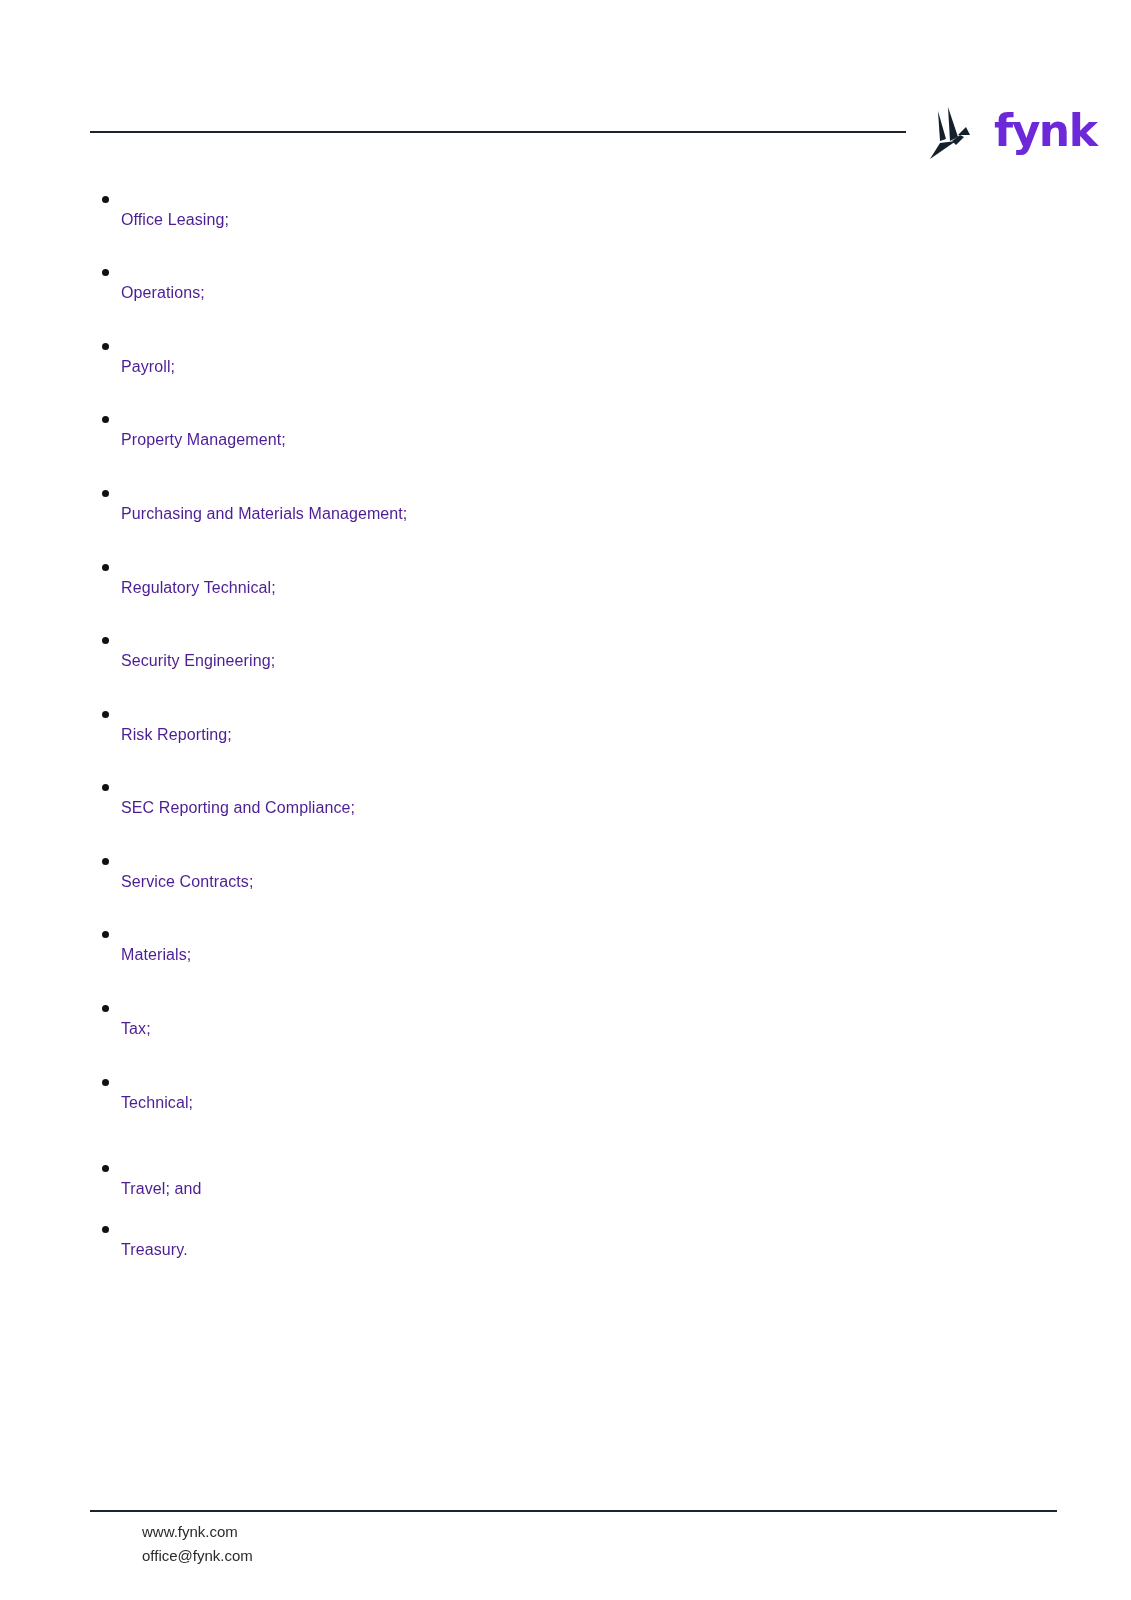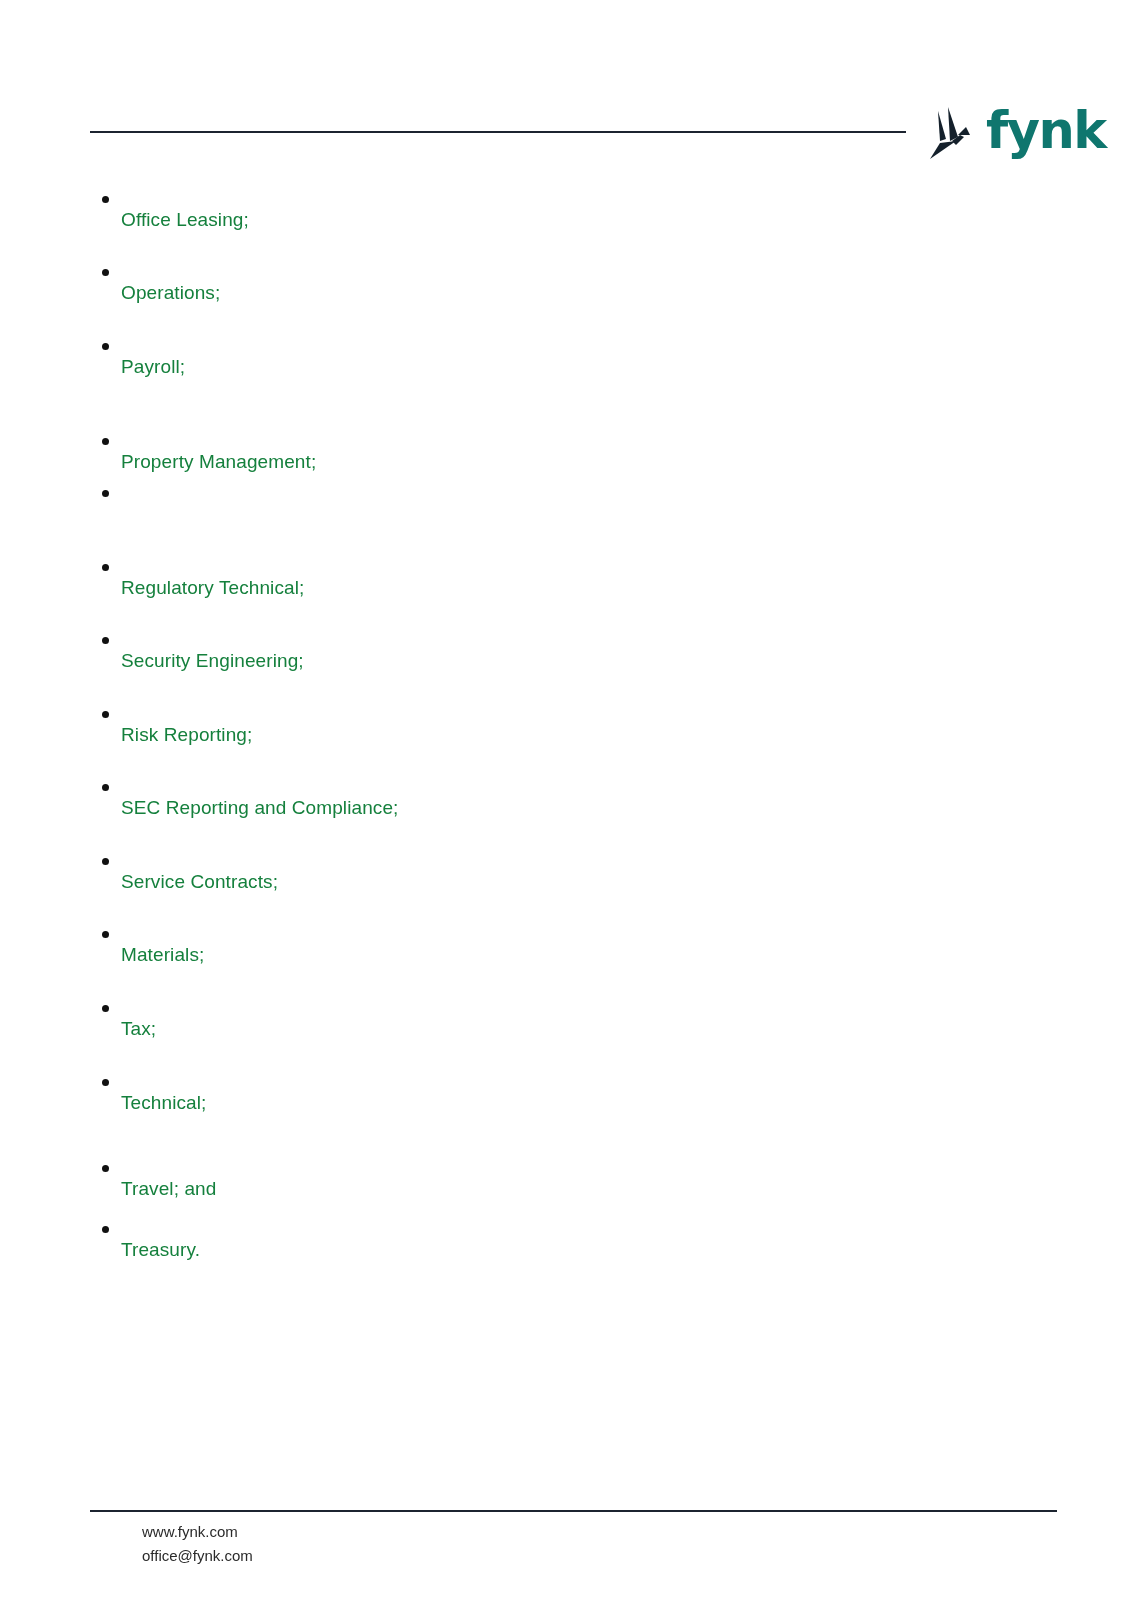--- a/index.html
+++ b/index.html
@@ -32,24 +32,24 @@
       align-items: center;
     }
     .logo-mark {
       width: 50px;
       height: 56px;
       display: block;
     }
     .logo-word {
       font-family: "DejaVu Sans", sans-serif;
       font-weight: bold;
-      font-size: 51px;
-      color: #0f766e;
+      font-size: 44px;
+      color: #6d28d9;
       letter-spacing: -1.5px;
-      margin-left: 8px;
+      margin-left: 16px;
       margin-top: -6px;
     }
     .list {
       position: absolute;
       left: 0;
       top: 0;
       margin: 0;
       padding: 0;
       list-style: none;
     }
@@ -63,22 +63,22 @@
     }
     .bullet {
       width: 7px;
       height: 7px;
       border-radius: 50%;
       background: #111111;
       margin-right: 12px;
       flex: none;
     }
     .item-text {
-      font-size: 19px;
-      color: #15803d;
+      font-size: 16px;
+      color: #4c1d95;
       letter-spacing: 0.1px;
       margin-top: 42px;
     }
     .footer-rule {
       position: absolute;
       left: 90px;
       top: 1510px;
       width: 967px;
       height: 2px;
       background: #1c2430;
@@ -113,26 +113,27 @@
     <span class="item-text">Office Leasing;</span>
   </li>
   <li class="list-item" style="top:258px">
     <span class="bullet"></span>
     <span class="item-text">Operations;</span>
   </li>
   <li class="list-item" style="top:332px">
     <span class="bullet"></span>
     <span class="item-text">Payroll;</span>
   </li>
-  <li class="list-item" style="top:427px">
+  <li class="list-item" style="top:405px">
     <span class="bullet"></span>
     <span class="item-text">Property Management;</span>
   </li>
   <li class="list-item" style="top:479px">
     <span class="bullet"></span>
+    <span class="item-text">Purchasing and Materials Management;</span>
   </li>
   <li class="list-item" style="top:553px">
     <span class="bullet"></span>
     <span class="item-text">Regulatory Technical;</span>
   </li>
   <li class="list-item" style="top:626px">
     <span class="bullet"></span>
     <span class="item-text">Security Engineering;</span>
   </li>
   <li class="list-item" style="top:700px">

